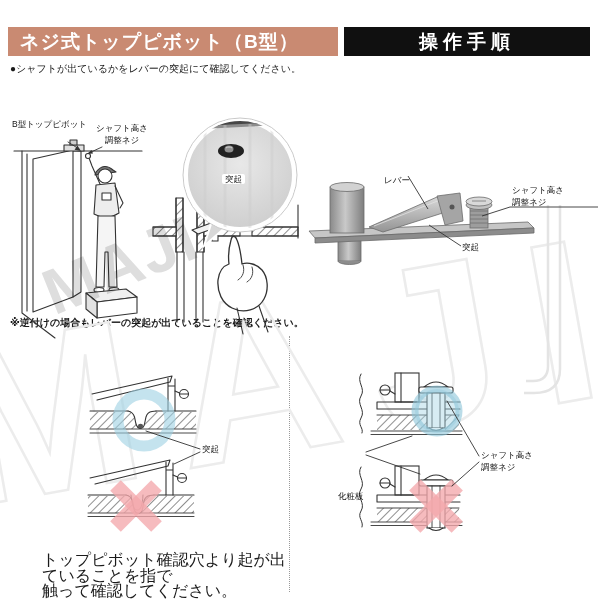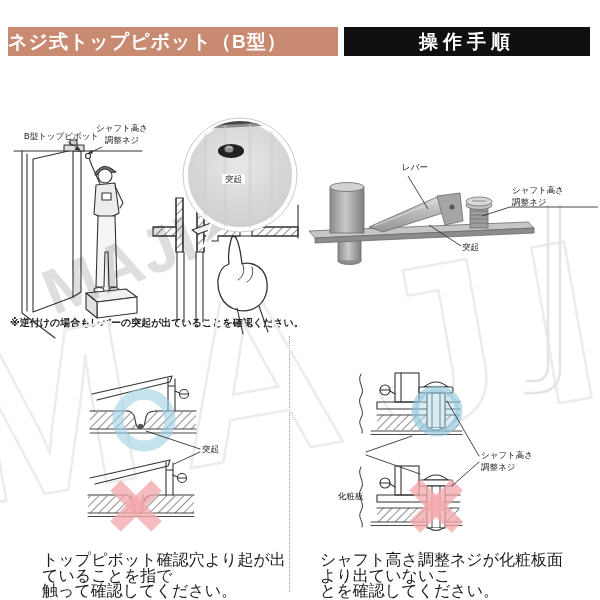--- a/index.html
+++ b/index.html
@@ -1,21 +1,21 @@
 <!DOCTYPE html>
 <html><head>
 <meta charset="utf-8">
 <style>
   html,body{margin:0;padding:0;background:#fff;}
   .page{position:relative;width:600px;height:600px;background:#ffffff;overflow:hidden;
         font-family:"Liberation Sans","DejaVu Sans",sans-serif;color:#1a1a1a;}
   .abs{position:absolute;}
   
   .hdr-left{left:8px;top:27px;width:330px;height:29px;display:flex;align-items:center;
-            box-sizing:border-box;color:#fff;font-weight:bold;
+            padding-left:12px;box-sizing:border-box;color:#fff;font-weight:bold;
             font-size:19px;letter-spacing:1px;}
   .hdr-right{left:344px;top:27px;width:246px;height:29px;display:flex;align-items:center;
              justify-content:center;color:#fff;font-weight:bold;font-size:19px;letter-spacing:5px;}
   
   .bullets{left:10px;top:62px;font-size:10px;line-height:14px;}
   
   .note{left:10px;top:316px;font-size:10px;font-weight:bold;}
   
   .lbl{position:absolute;font-size:8.5px;line-height:12px;color:#111;white-space:pre-line;}
   .lbl.center{text-align:center;}
@@ -43,20 +43,21 @@
   </svg>
 
   <div class="abs hdr-left" style="background:#c98a72;">
     <span>ネジ式トップピボット（B型）</span>
   </div>
   <div class="abs hdr-right" style="background:#101010;">
     <span>操作手順</span>
   </div>
 
   <div class="abs bullets">
+    <div>●シャフトが出ているかをレバーの突起にて確認してください。</div>
   </div>
 
   <svg class="abs art" width="600" height="600" viewBox="0 0 600 600">
     <defs>
       <pattern id="hatch" width="6" height="6" patternUnits="userSpaceOnUse" patternTransform="rotate(45)">
         <rect width="6" height="6" fill="#ffffff"></rect>
         <line x1="0" y1="0" x2="0" y2="6" stroke="#6a6a6a" stroke-width="1.5"></line>
       </pattern>
       <linearGradient id="cyl" x1="0" y1="0" x2="1" y2="0">
         <stop offset="0" stop-color="#8a8a8a"></stop>
@@ -214,39 +215,37 @@
       <path d="M432,486 V528 M440,486 V528" stroke-width="0.9"></path>
       <path d="M429,528 Q436,533 443,528" fill="#fff"></path>
       <g transform="translate(436,506)" fill="rgba(243,168,172,0.78)" stroke="none">
         <rect x="-30" y="-8" width="60" height="16" transform="rotate(45)"></rect>
         <rect x="-30" y="-8" width="60" height="16" transform="rotate(-45)"></rect>
       </g>
       <path d="M366,452 L412,436 M366,455 L420,474 M479,456 L447,401 M479,462 L452,486" stroke-width="0.9"></path>
     </g>
   </svg>
 
-  <div class="lbl abs layer" style="left:12px;top:130px;margin-left:12px;">B型トップピボット</div>
+  <div class="lbl abs layer" style="left:12px;top:118px;">B型トップピボット</div>
   <div class="lbl abs layer center" style="left:94px;top:122px;width:56px;">シャフト高さ
 調整ネジ</div>
   <div class="lbl abs layer" style="left:222px;top:161px;">
     <span class="pill">突起</span>
   </div>
-  <div class="lbl abs layer" style="left:384px;top:161px;margin-left:18px;">レバー</div>
+  <div class="lbl abs layer" style="left:384px;top:174px;">レバー</div>
   <div class="lbl abs layer" style="left:512px;top:184px;">シャフト高さ
 調整ネジ</div>
   <div class="lbl abs layer" style="left:462px;top:241px;">突起</div>
   <div class="lbl abs layer" style="left:202px;top:443px;">突起</div>
   <div class="lbl abs layer" style="left:338px;top:447px;margin-top:43px;">化粧板</div>
   <div class="lbl abs layer" style="left:481px;top:449px;">シャフト高さ
 調整ネジ</div>
 
   <div class="abs note">※逆付けの場合もレバーの突起が出ていることを確認ください。</div>
 
   <div class="abs divider"></div>
 
   <div class="caption" style="left:42px;top:552px;width:245px;">トップピボット確認穴より起が出ていることを指で
 触って確認してください。</div>
-  <div class="caption" style="left:320px;top:552px;width:245px;">シャフト高さ調整ネジが化粧板面より出ていないこ
-とを確認してください。</div>
 
   <div class="abs wm-mid">MAJI</div>
 
 </div>
 
 </body></html>

